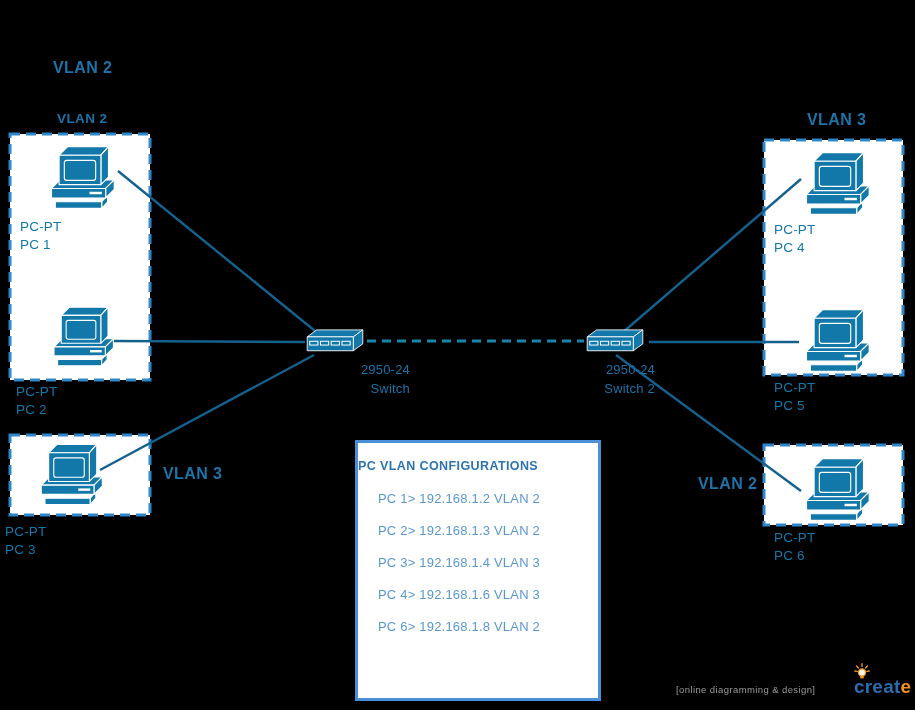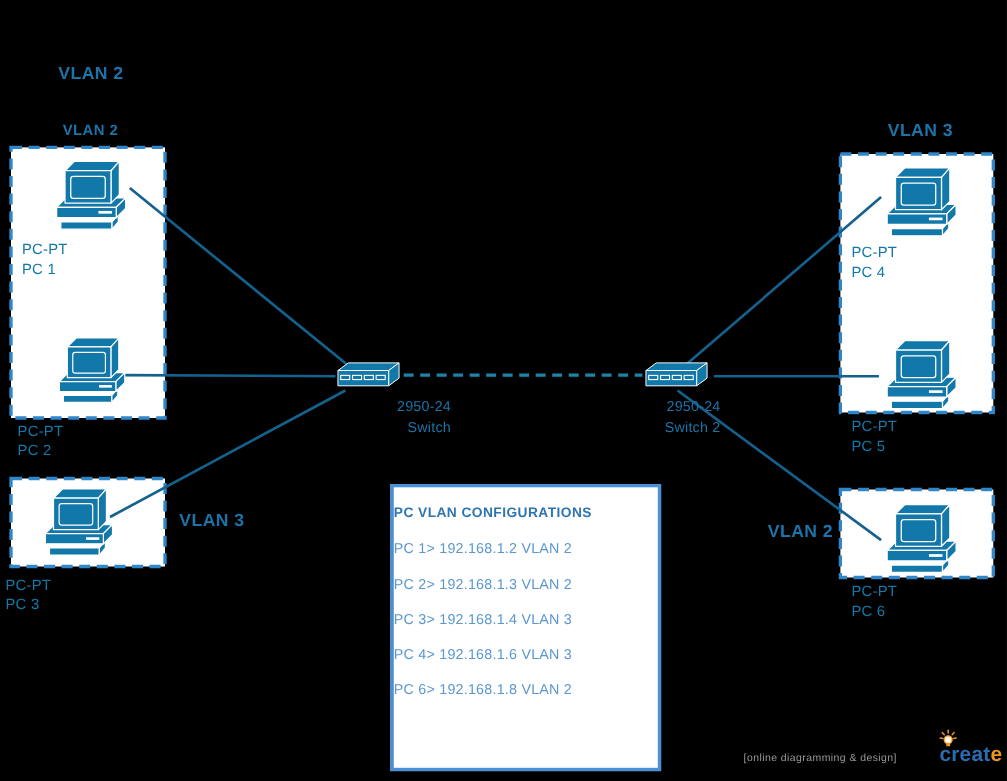--- a/index.html
+++ b/index.html
@@ -45,21 +45,21 @@
   .panel{
     position:absolute;left:355px;top:440px;width:246px;height:261px;
     background:#fff;border:3px solid var(--panel-border);
     text-align:left;
   }
   .panel-title{
     margin-top:16px;font-size:12.5px;font-weight:700;letter-spacing:.4px;
     color:var(--panel-title);
   }
   .panel-rows{margin-top:10px;}
-  .panel-row{height:32px;line-height:32px;font-size:13px;color:var(--panel-row);letter-spacing:.2px;}
+  .panel-row{height:32px;line-height:32px;font-size:13px;color:var(--panel-row);letter-spacing:.2px;padding-left:20px;}
   .footer-tagline{
     position:absolute;left:676px;top:684px;width:140px;
     color:var(--footer-gray);font-size:9.5px;letter-spacing:.4px;white-space:nowrap;
   }
   .brand{
     position:absolute;left:814px;top:676px;white-space:nowrap;
     font-size:19px;font-weight:700;letter-spacing:.2px;
   }
   .brand .b{color:var(--logo-blue);margin-left:40px;}
   .brand .o{color:var(--logo-orange);}

